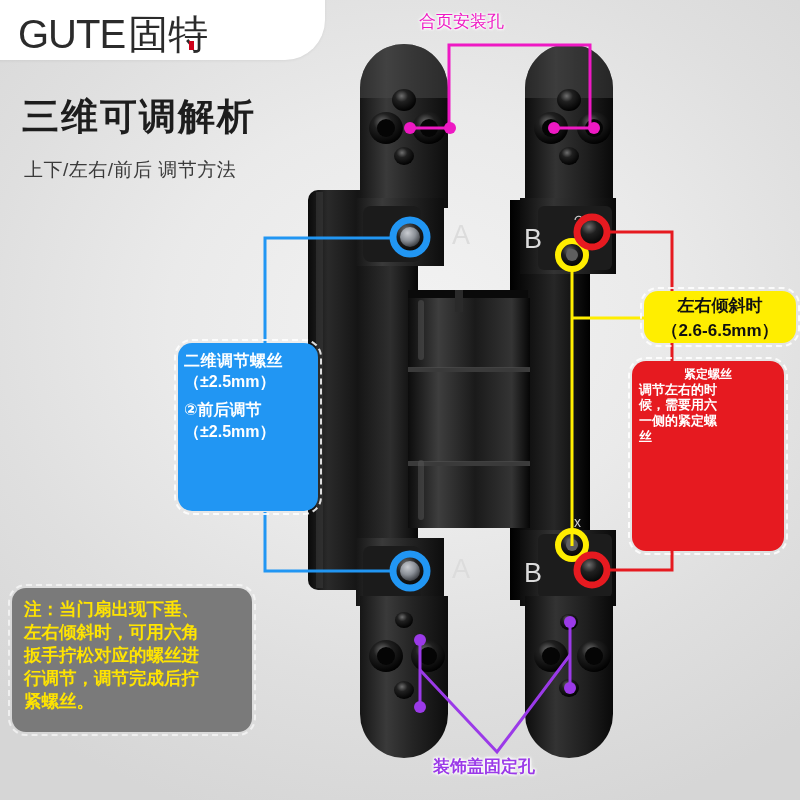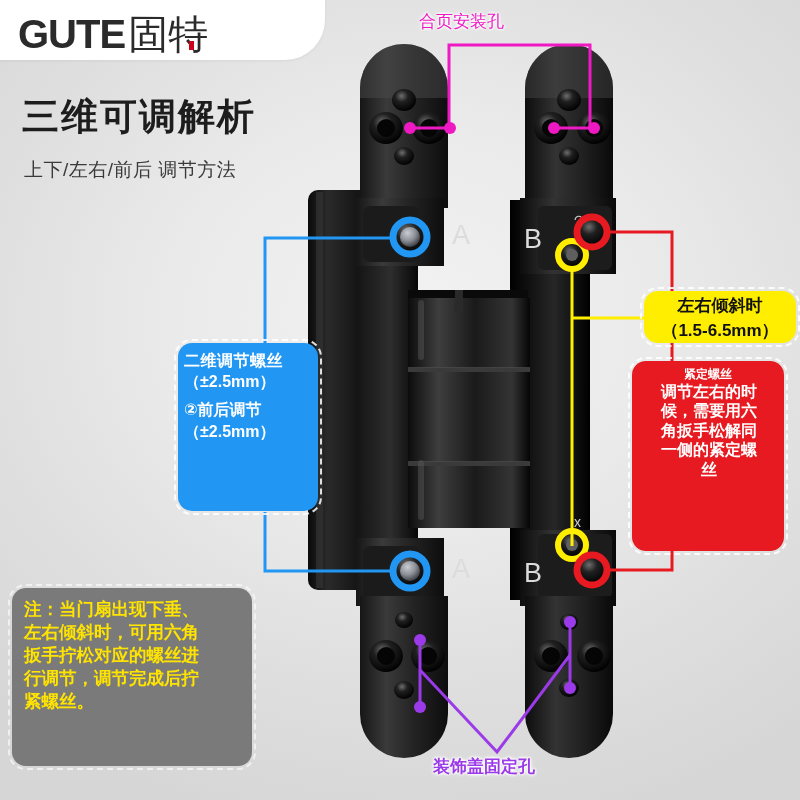--- a/index.html
+++ b/index.html
@@ -19,21 +19,21 @@
     width:355px;height:88px;
     background:#ffffff;
     border-bottom-right-radius:40px;
     box-shadow:0 1px 3px rgba(0,0,0,.06);
   }
   #brand-inner{
     position:absolute;left:48px;top:42px;
     display:flex;align-items:center;
   }
   .logo-text{
-    font-size:40px;font-weight:bold;color:#2b2b2b;
+    font-size:40px;font-weight:normal;color:#2b2b2b;
     letter-spacing:-1px;line-height:1;
   }
   .logo-cn{
     font-size:40px;font-weight:normal;color:#2b2b2b;
     line-height:1;margin-left:3px;position:relative;
   }
   .logo-dot{
     position:absolute;right:14px;bottom:4px;width:5px;height:9px;background:#d0021b;
   }
 
@@ -68,23 +68,23 @@
     left:644px;top:291px;width:152px;height:52px;
     background:#ffee00;color:#111;text-align:center;
     padding-top:3px;
   }
   #box-yellow .yl{font-size:17px;font-weight:bold;line-height:1.45;}
   #box-red{
     left:632px;top:361px;width:152px;height:190px;
     background:#e61a20;color:#fff;text-align:center;padding:6px 5px;
   }
   #box-red .rt{font-size:12px;font-weight:bold;line-height:1.22;}
-  #box-red .rb{font-size:16px;font-weight:bold;line-height:1.22;text-align:center;padding-left:2px;}
+  #box-red .rb{font-size:13px;font-weight:bold;line-height:1.22;text-align:left;padding-left:2px;}
   #box-note{
-    left:12px;top:588px;width:240px;height:178px;
+    left:12px;top:588px;width:240px;height:144px;
     background:#7a7a7a;color:#ffe400;padding:10px 9px 8px 12px;
     outline:2px dashed rgba(255,255,255,.6);
   }
   #box-note .nt{font-size:17.5px;font-weight:bold;line-height:1.32;}
 
   
   #lbl-top{
     position:absolute;left:419px;top:10px;
     font-size:17px;font-weight:normal;color:#ee19c3;
     text-shadow:0 0 3px #fff,0 0 3px #fff,0 0 3px #fff,0 0 5px #fff;
@@ -286,28 +286,27 @@
 
   <div class="box" id="box-blue">
     <div class="bt">二维调节螺丝</div>
     <div class="bl" style="margin-top:1px">（±2.5mm）</div>
     <div class="bl">②前后调节</div>
     <div class="bl" style="margin-top:1px">（±2.5mm）</div>
   </div>
 
   <div class="box" id="box-yellow">
     <div class="yl">左右倾斜时</div>
-    <div class="yl">（1.5-6.5mm）</div>
+    <div class="yl">（2.6-6.5mm）</div>
   </div>
 
   <div class="box" id="box-red">
     <div class="rt">紧定螺丝</div>
     <div class="rb">调节左右的时</div>
     <div class="rb">候，需要用六</div>
-    <div class="rb">角扳手松解同</div>
     <div class="rb">一侧的紧定螺</div>
     <div class="rb">丝</div>
   </div>
 
   <div class="box" id="box-note">
     <div class="nt">注：当门扇出现下垂、</div>
     <div class="nt">左右倾斜时，可用六角</div>
     <div class="nt">扳手拧松对应的螺丝进</div>
     <div class="nt">行调节，调节完成后拧</div>
     <div class="nt">紧螺丝。</div>

